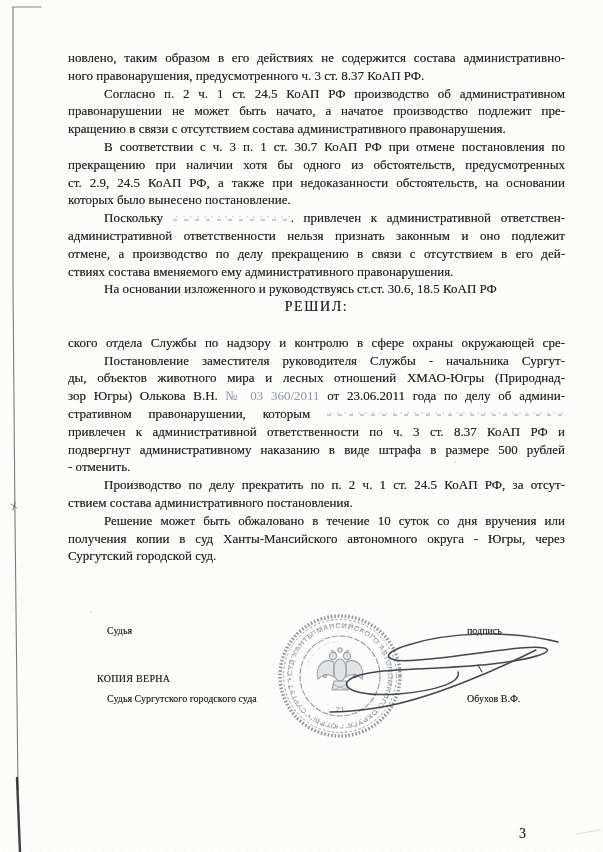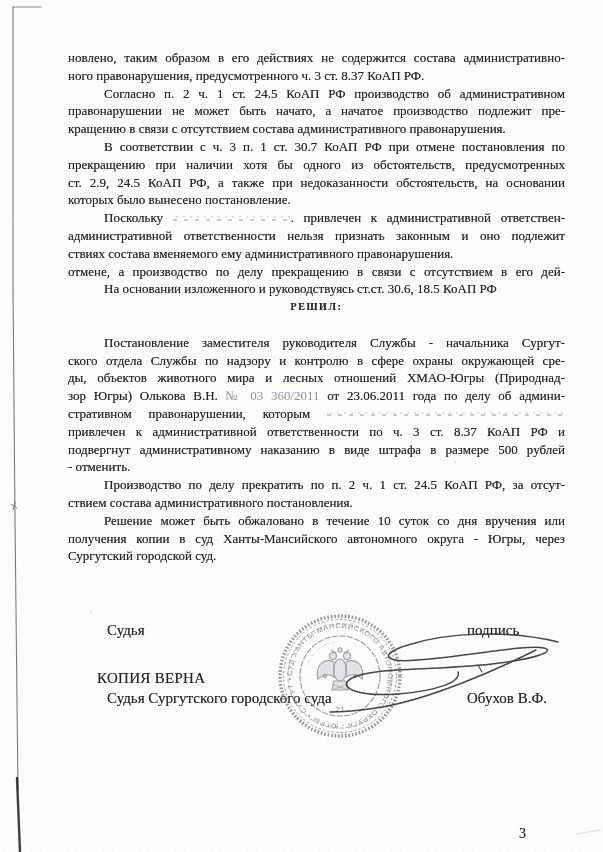--- a/index.html
+++ b/index.html
@@ -6,29 +6,29 @@
   .page{position:relative;width:603px;height:852px;background:#fcfcfa;overflow:hidden;
         font-family:"Liberation Serif","DejaVu Serif",serif;color:#242424;
         background-image:radial-gradient(rgba(60,60,55,.03) 1px, transparent 1px);
         background-size:9px 11px;}
   .body-text{position:absolute;left:68px;top:49px;width:497px;font-size:13px;line-height:17.8px;
         text-shadow:0 0 .5px rgba(35,35,35,.55);}
   .ln{white-space:nowrap;}
   .ln.j{text-align:justify;text-align-last:justify;}
   .ln.ind{text-indent:36px;}
   .ln.center{text-align:center;text-align-last:center;}
-  .ln.b{font-weight:700;font-size:10px;letter-spacing:1.6px;}
+  .ln.b{font-weight:400;font-size:14px;letter-spacing:1.6px;}
   .ln.blank{height:17.8px;}
   .faded{color:#8b95a4;filter:blur(.7px);text-shadow:none;}
   .redact{display:inline-block;height:9px;vertical-align:baseline;transform:translateY(1px);
         background:
           repeating-linear-gradient(90deg, rgba(118,123,133,.40) 0 4px, rgba(118,123,133,0) 4px 11px) 0 62%/100% 2px no-repeat,
           repeating-linear-gradient(90deg, rgba(118,123,133,.26) 0 2px, rgba(118,123,133,0) 2px 7px) 3px 28%/100% 1.6px no-repeat;
         filter:blur(.6px);}
-  .t{position:absolute;font-size:15px;line-height:15px;text-shadow:0 0 .5px rgba(35,35,35,.55);}
+  .t{position:absolute;font-size:10px;line-height:15px;text-shadow:0 0 .5px rgba(35,35,35,.55);}
   #judge-label{left:107px;top:623px;}
   #signature-word{left:467px;top:623px;}
   #copy-note{left:97px;top:671px;letter-spacing:.3px;}
   #certifier{left:107px;top:691px;}
   #judge-name{left:467px;top:691px;}
   #page-number{left:519px;top:826px;font-size:14px;}
   .overlay{position:absolute;left:0;top:0;pointer-events:none;}
 </style>
 </head>
 <body>
@@ -40,27 +40,27 @@
       <div class="ln "><span>ного правонарушения, предусмотренного ч. 3 ст. 8.37 КоАП РФ.</span></div>
       <div class="ln j ind"><span>Согласно п. 2 ч. 1 ст. 24.5 КоАП РФ производство об административном</span></div>
       <div class="ln j"><span>правонарушении не может быть начато, а начатое производство подлежит пре-</span></div>
       <div class="ln "><span>кращению в связи с отсутствием состава административного правонарушения.</span></div>
       <div class="ln j ind"><span>В соответствии с ч. 3 п. 1 ст. 30.7 КоАП РФ при отмене постановления по</span></div>
       <div class="ln j"><span>прекращению при наличии хотя бы одного из обстоятельств, предусмотренных</span></div>
       <div class="ln j"><span>ст. 2.9, 24.5 КоАП РФ, а также при недоказанности обстоятельств, на основании</span></div>
       <div class="ln "><span>которых было вынесено постановление.</span></div>
       <div class="ln j ind"><span>Поскольку </span><span class="redact" style="width: 118px;"></span><span>. привлечен к административной ответствен-</span></div>
       <div class="ln j"><span>административной ответственности нельзя признать законным и оно подлежит</span></div>
+      <div class="ln j"><span>отмене, а производство по делу прекращению в связи с отсутствием в его дей-</span></div>
       <div class="ln "><span>ствиях состава вменяемого ему административного правонарушения.</span></div>
-      <div class="ln j"><span>отмене, а производство по делу прекращению в связи с отсутствием в его дей-</span></div>
       <div class="ln ind"><span>На основании изложенного и руководствуясь ст.ст. 30.6, 18.5 КоАП РФ</span></div>
       <div class="ln center b"><span>РЕШИЛ:</span></div>
       <div class="ln blank">&nbsp;</div>
+      <div class="ln j"><span>ского отдела Службы по надзору и контролю в сфере охраны окружающей сре-</span></div>
       <div class="ln j ind"><span>Постановление заместителя руководителя Службы - начальника Сургут-</span></div>
-      <div class="ln j"><span>ского отдела Службы по надзору и контролю в сфере охраны окружающей сре-</span></div>
       <div class="ln j"><span>ды, объектов животного мира и лесных отношений ХМАО-Югры (Природнад-</span></div>
       <div class="ln j"><span>зор Югры) Олькова В.Н. </span><span class="faded">№ 03 360/2011</span><span> от 23.06.2011 года по делу об админи-</span></div>
       <div class="ln j"><span>стративном правонарушении, которым </span><span class="redact" style="width: 238px;"></span></div>
       <div class="ln j"><span>привлечен к административной ответственности по ч. 3 ст. 8.37 КоАП РФ и</span></div>
       <div class="ln j"><span>подвергнут административному наказанию в виде штрафа в размере 500 рублей</span></div>
       <div class="ln "><span>- отменить.</span></div>
       <div class="ln j ind"><span>Производство по делу прекратить по п. 2 ч. 1 ст. 24.5 КоАП РФ, за отсут-</span></div>
       <div class="ln "><span>ствием состава административного постановления.</span></div>
       <div class="ln j ind"><span>Решение может быть обжаловано в течение 10 суток со дня вручения или</span></div>
       <div class="ln j"><span>получения копии в суд Ханты-Мансийского автономного округа - Югры, через</span></div>

